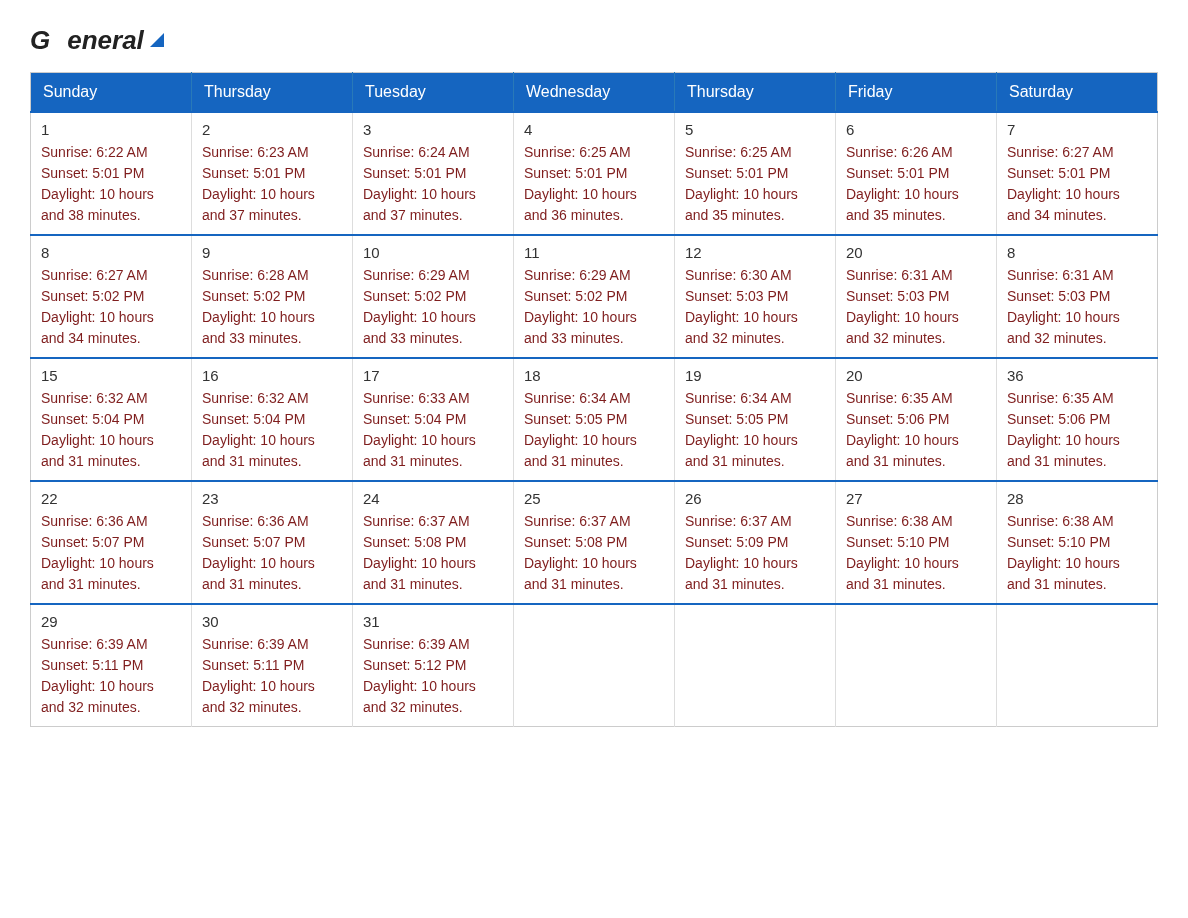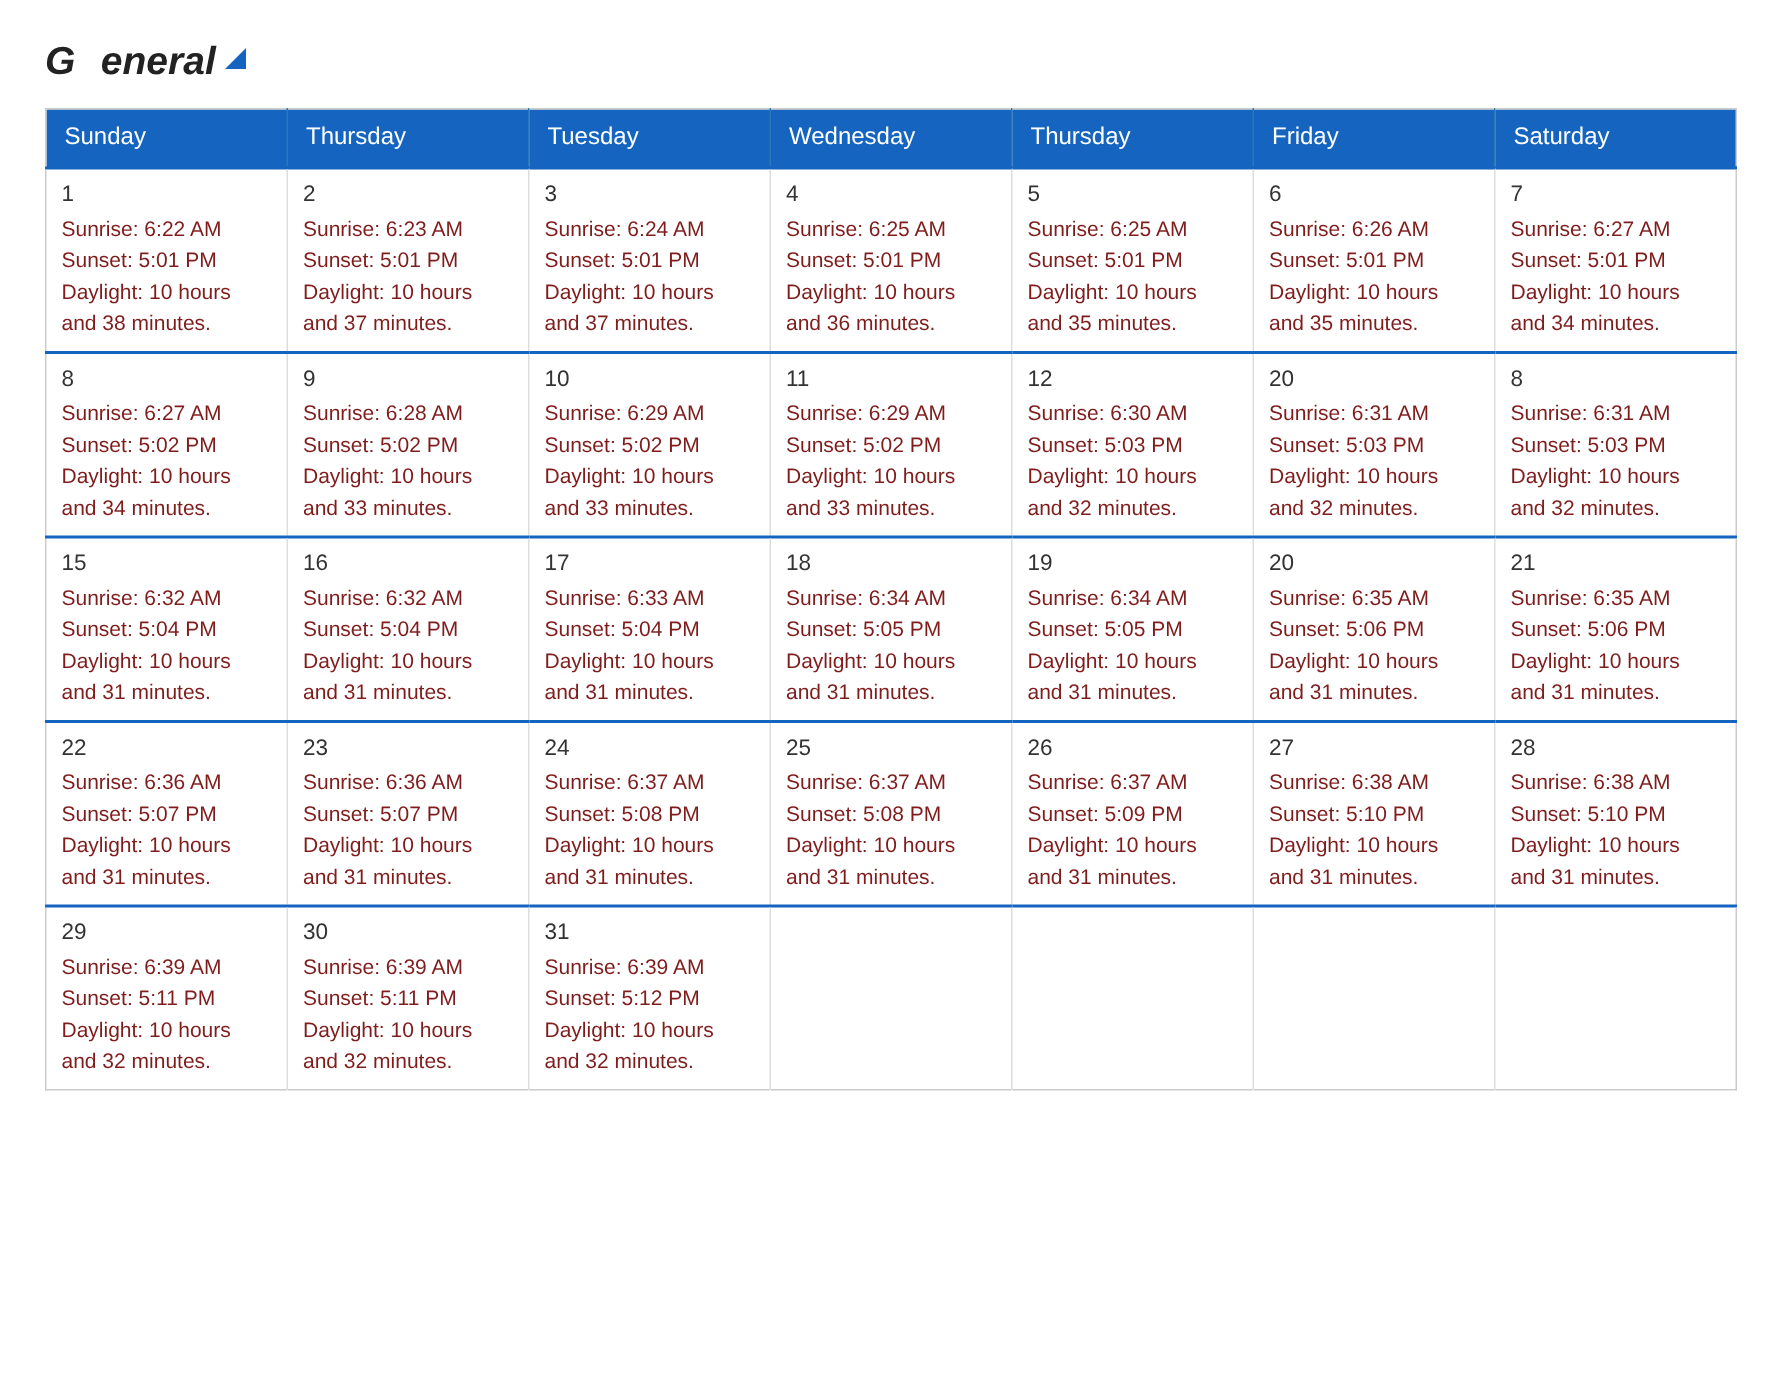--- a/index.html
+++ b/index.html
@@ -223,21 +223,21 @@
       </td>
         <td>
         <span class="day-number">19</span>
         <div class="day-info">Sunrise: 6:34 AM<br>Sunset: 5:05 PM<br>Daylight: 10 hours<br>and 31 minutes.</div>
       </td>
         <td>
         <span class="day-number">20</span>
         <div class="day-info">Sunrise: 6:35 AM<br>Sunset: 5:06 PM<br>Daylight: 10 hours<br>and 31 minutes.</div>
       </td>
         <td>
-        <span class="day-number">21</span>
+        <span class="day-number">36</span>
         <div class="day-info">Sunrise: 6:35 AM<br>Sunset: 5:06 PM<br>Daylight: 10 hours<br>and 31 minutes.</div>
       </td>
       </tr>
       <tr>
         <td>
         <span class="day-number">22</span>
         <div class="day-info">Sunrise: 6:36 AM<br>Sunset: 5:07 PM<br>Daylight: 10 hours<br>and 31 minutes.</div>
       </td>
         <td>
         <span class="day-number">23</span>

